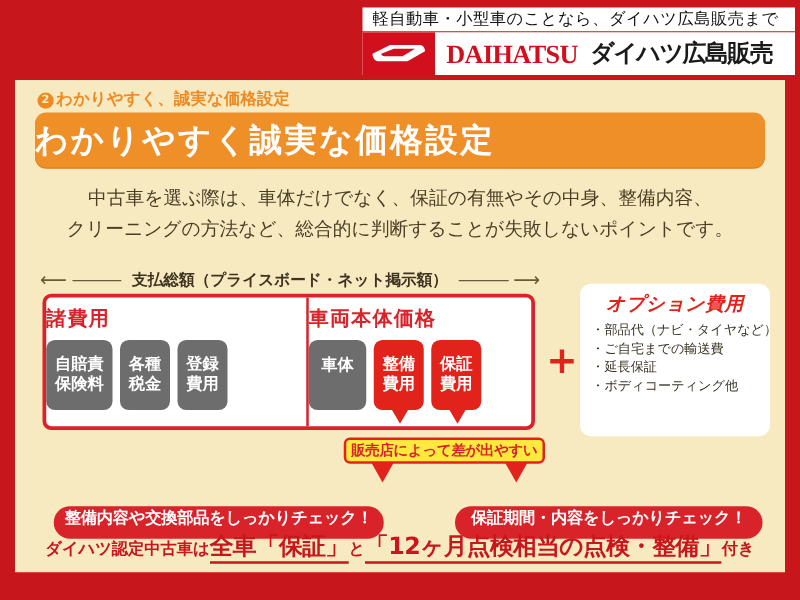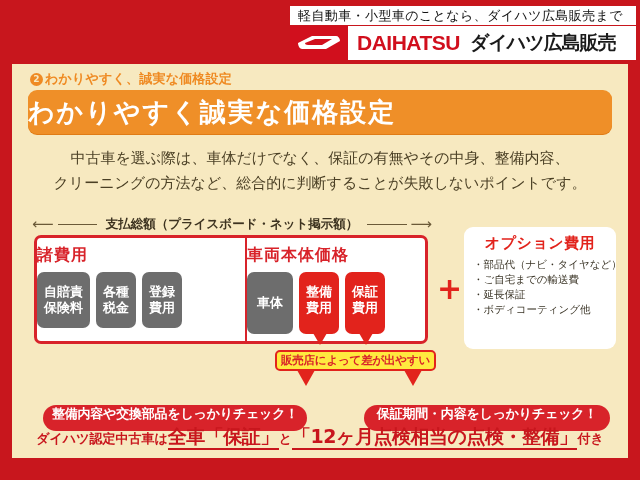--- a/index.html
+++ b/index.html
@@ -21,21 +21,21 @@
   .logo-row{display:flex;align-items:stretch;height:34px;margin-top:1px;background:#ffffff;}
   .logo-mark{
     width:58px;background:#d10f1d;display:flex;align-items:center;justify-content:center;
   }
   .logo-mark svg{display:block;}
   .logo-words{
     flex:1;background:#ffffff;display:flex;align-items:center;gap:10px;padding-left:9px;
   }
   .logo-daihatsu{
     color:#d10f1d;font-weight:bold;font-size:21px;letter-spacing:-0.5px;
-    font-family:Liberation Sans, sans-serif;
+    font-family:Liberation Serif, serif;
   }
   .logo-jp{color:#1a1a1a;font-weight:bold;font-size:19px;letter-spacing:-1px;}
 
   
   .card{
     position:absolute;left:12px;top:64px;width:616px;height:394px;
     background:#f7e9c0;box-sizing:border-box;
   }
   .card-inner{position:relative;width:100%;height:100%;}
 
@@ -87,41 +87,42 @@
   .col-title{
     color:#d8232a;font-weight:bold;font-size:16px;margin-top:7px;letter-spacing:1px;
   }
   .chips{display:flex;gap:6px;margin-top:6px;}
   .chip{
     border-radius:7px;color:#ffffff;font-weight:bold;font-size:13px;line-height:16px;
     text-align:center;padding:12px 7px;white-space:nowrap;position:relative;
   }
   .chip.gray{background:#6d6d6d;}
   .chip.red{background:#e2231c;}
-  .chip.one-line{padding:23px 10px;}
+  .chip.one-line{padding:13px 10px;}
   .chip .tail{
     position:absolute;left:50%;bottom:-11px;margin-left:-6px;width:0;height:0;
     border-left:7px solid transparent;border-right:7px solid transparent;
     border-top:12px solid #e2231c;
   }
 
   
   .plus{
     position:absolute;left:425px;top:214px;width:22px;height:22px;
     color:#e2231c;font-weight:bold;font-size:30px;line-height:22px;text-align:center;
   }
 
   
   .opt-box{
     position:absolute;left:452px;top:163px;width:152px;height:122px;
     background:#ffffff;border-radius:9px;box-sizing:border-box;padding:7px 9px 0 9px;
   }
   .opt-title{
     color:#e2231c;font-weight:bold;font-size:15px;text-align:center;letter-spacing:.5px;
     margin-bottom:4px;
+    font-style:italic;
   }
   .opt-list{list-style:none;margin:0;padding:0;}
   .opt-list li{
     color:#3a3426;font-size:10.5px;line-height:15px;white-space:nowrap;font-weight:500;
   }
   .opt-nado{
     text-align:right;color:#3a3426;font-size:9.5px;margin-top:4px;padding-right:2px;
     font-weight:500;
   }
 

